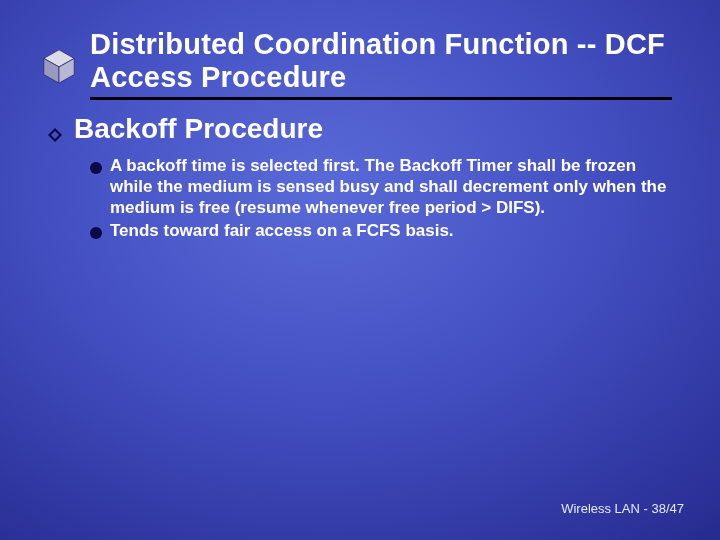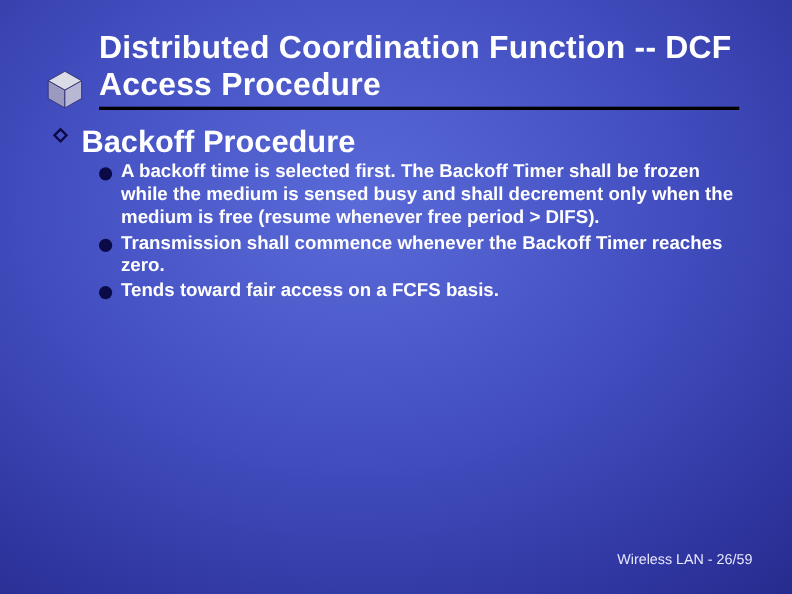--- a/index.html
+++ b/index.html
@@ -13,21 +13,21 @@
 
   .slide {
     width: 720px;
     height: 540px;
     position: relative;
     padding: 28px 48px 0 40px;
   }
 
   .title-row {
     display: flex;
-    align-items: flex-end;
+    align-items: center;
     gap: 12px;
     margin-bottom: 14px;
   }
 
   .title-bullet {
     width: 38px;
     height: 38px;
     flex: 0 0 38px;
     margin-top: 4px;
     position: relative;
@@ -47,24 +47,24 @@
     margin-top: 2px;
     width: 100%;
   }
 
   .content {
     padding-left: 6px;
   }
 
   .sub-row {
     display: flex;
-    align-items: flex-start;
+    align-items: flex-end;
     gap: 10px;
     margin-top: 8px;
-    margin-bottom: 2px;
+    margin-bottom: 12px;
   }
   .sub-bullet {
     width: 18px; height: 18px; flex: 0 0 18px;
     display: flex; align-items: center; justify-content: center;
   }
   .sub-bullet svg { width: 16px; height: 16px; display: block; }
   .sub-text {
     color: #fff;
     font-weight: 700;
     font-size: 28px;
@@ -133,25 +133,21 @@
       <div class="sub-text">Backoff Procedure</div>
     </div>
 
     <div class="bullets">
       <div class="bullet-row">
         <div class="dot"></div>
         <div class="bullet-text">A backoff time is selected first. The Backoff Timer shall be frozen while the medium is sensed busy and shall decrement only when the medium is free (resume whenever free period &gt; DIFS).</div>
       </div>
       <div class="bullet-row">
         <div class="dot"></div>
-        <div class="bullet-text">Transmission shall commence whenever the Backoff Timer reaches zero.</div>
-      </div>
-      <div class="bullet-row">
-        <div class="dot"></div>
         <div class="bullet-text">Tends toward fair access on a FCFS basis.</div>
       </div>
     </div>
 
   </div>
 
-  <div class="footer">Wireless LAN - 26/59</div>
+  <div class="footer">Wireless LAN - 38/47</div>
 
 </div>
 
 </body></html>

